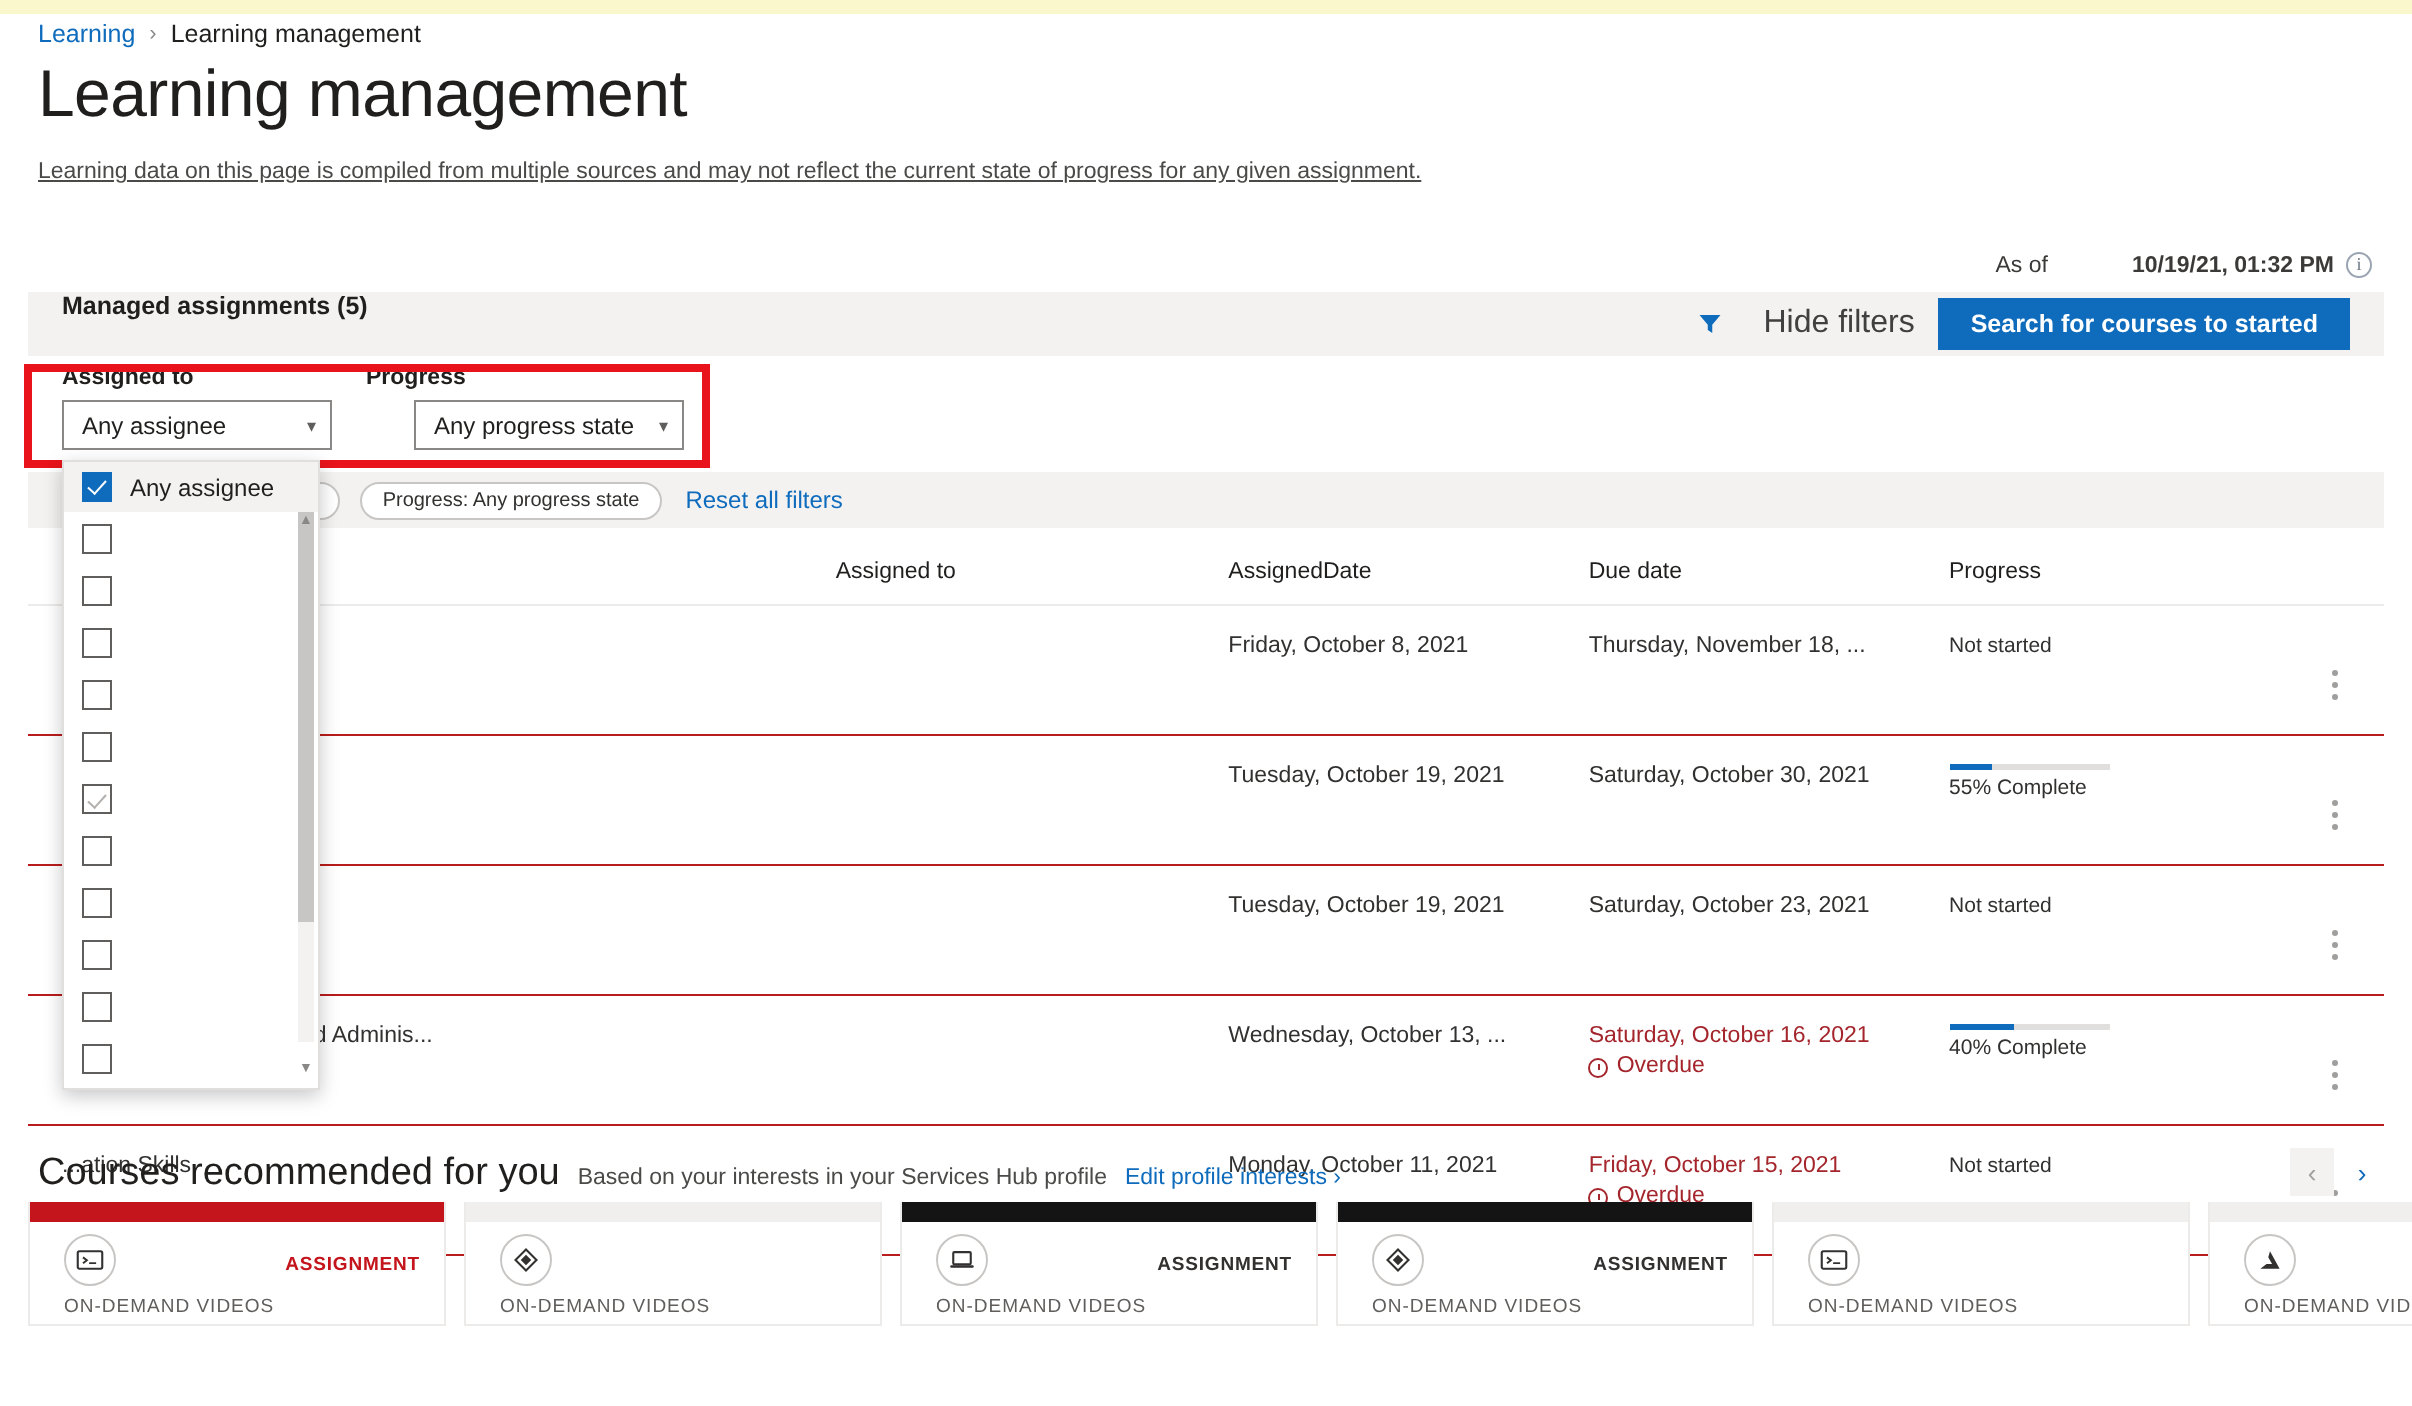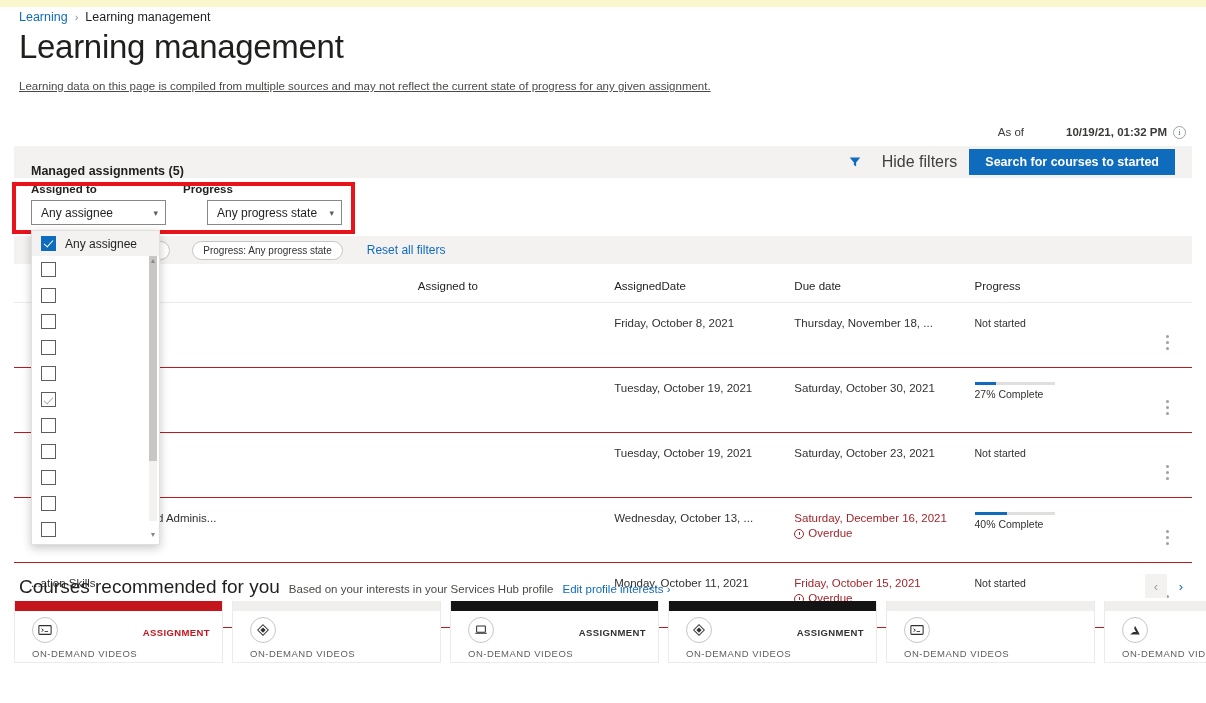--- a/index.html
+++ b/index.html
@@ -18,27 +18,27 @@
   .breadcrumb { position:absolute; left:19px; top:10px; font-size:12.5px; display:flex; align-items:center; gap:7px; }
   .bc-link { color:#0f6cbd; cursor:pointer; }
   .bc-sep { color:#8a8886; font-size:11px; }
   .bc-cur { color:#201f1e; }
 
   
   .page-title { position:absolute; left:19px; top:28px; font-size:33px; font-weight:400; letter-spacing:-0.3px; color:#201f1e; }
   .page-desc { position:absolute; left:19px; top:80px; font-size:11.5px; color:#4a4a48;text-decoration:underline; }
 
   
-  .asof { position:absolute; right:20px; top:126px; font-size:11.5px; color:#3b3a39; display:flex; gap:6px; }
+  .asof { position:absolute; right:20px; top:126px; font-size:11.5px; color:#3b3a39; display:flex; align-items:center; gap:6px; }
   .asof b { font-weight:700;margin-left:36px; }
   .info-ico { width:13px; height:13px; border-radius:50%; border:1.2px solid #9aa5b1; color:#6b7682; font-size:9px; line-height:11px; text-align:center; font-family:"Liberation Serif", serif; }
 
   
   .panel { position:absolute; left:14px; top:146px; width:1178px; height:412px; background:#fff; }
-  .panel-head { height:32px; background:#f3f2f1; display:flex; align-items:flex-end; position:relative; }
+  .panel-head { height:32px; background:#f3f2f1; display:flex; align-items:flex-start; position:relative; }
   .panel-title { margin-left:17px; font-size:12.5px; font-weight:700; color:#201f1e; }
   .head-actions { position:absolute; right:0px; top:0; height:32px; display:flex; align-items:center; }
   .hide-filters { display:flex; align-items:center; gap:21px; font-size:16px; color:#404040; padding:0 12px; cursor:pointer; height:32px; }
   .funnel { width:12px; height:12px; }
   .btn-primary {
     background:#0f6cbd; color:#fff; font-size:12.5px; font-weight:600;
     height:26px; padding:0 16px; border:none; cursor:pointer;
     display:flex; align-items:center; margin-right:17px;
   }
 
@@ -50,21 +50,21 @@
     width:135px; height:25px; border:1px solid #8a8886; background:#fff;
     display:flex; align-items:center; justify-content:space-between;
     padding:0 7px 0 9px; font-size:12px; color:#201f1e; cursor:pointer;
   }
   .combo.wide { width:135px;margin-left:24px; }
   .chev { color:#605e5c; font-size:9px; }
 
   .redbox { position:absolute; left:12px; top:182px; width:343px; height:52px; border:4px solid #e8131b; pointer-events:none; z-index:40; }
 
   
-  .pills { height:28px; background:#f3f2f1; display:flex; align-items:center; padding-left:17px; gap:22px; }
+  .pills { height:28px; background:#f3f2f1; display:flex; align-items:center; padding-left:17px; gap:10px; }
   .pill { height:19px; border:1px solid #c8c6c4; border-radius:10px; background:#fff; font-size:10px; color:#323130; display:flex; align-items:center; padding:0 10px; cursor:pointer; }
   .reset-link { font-size:12px; color:#0f6cbd; cursor:pointer; margin-left:2px; }
 
   
   .tbl { width:100%; border-collapse:collapse; table-layout:fixed; }
   .tbl th { text-align:left; font-size:11.5px; font-weight:400; color:#201f1e; padding:16px 0 10px 0; border-bottom:1px solid #edebe9; }
   .tbl td { font-size:11.5px; color:#323130; padding:14px 0; border-bottom:1px solid #b91c1c; vertical-align:top; }
   .c-course { width:325px; padding-left:17px !important; }
   .c-assigned { width:158px; }
   .c-adate { width:145px; }
@@ -205,21 +205,21 @@
         <tr>
           <td class="c-course"><span class="course-name">...iate</span></td>
           <td class="c-assigned"></td>
           <td class="c-adate">Tuesday, October 19, 2021</td>
           <td class="c-due">Saturday, October 30, 2021</td>
           <td class="c-prog">
             <div class="prog-wrap">
               <div class="prog-track">
                 <div class="prog-fill" style="width:21.6px"></div>
               </div>
-              <div class="prog-label">27% Complete</div>
+              <div class="prog-label">55% Complete</div>
             </div>
           </td>
           <td class="c-kebab">
             <div class="kebab-wrap">
               <div class="kebab"></div>
               <div class="kebab"></div>
               <div class="kebab"></div>
             </div>
           </td>
         </tr>
@@ -234,21 +234,21 @@
               <div class="kebab"></div>
               <div class="kebab"></div>
               <div class="kebab"></div>
             </div>
           </td>
         </tr>
         <tr>
           <td class="c-course"><span class="course-name">...Manager: Concepts and Adminis...</span></td>
           <td class="c-assigned"></td>
           <td class="c-adate">Wednesday, October 13, ...</td>
-          <td class="c-due"><span class="overdue-date">Saturday, December 16, 2021</span><div class="overdue-tag">
+          <td class="c-due"><span class="overdue-date">Saturday, October 16, 2021</span><div class="overdue-tag">
               <span class="clock"></span>
               <span>Overdue</span>
             </div></td>
           <td class="c-prog">
             <div class="prog-wrap">
               <div class="prog-track">
                 <div class="prog-fill" style="width:32px"></div>
               </div>
               <div class="prog-label">40% Complete</div>
             </div>

